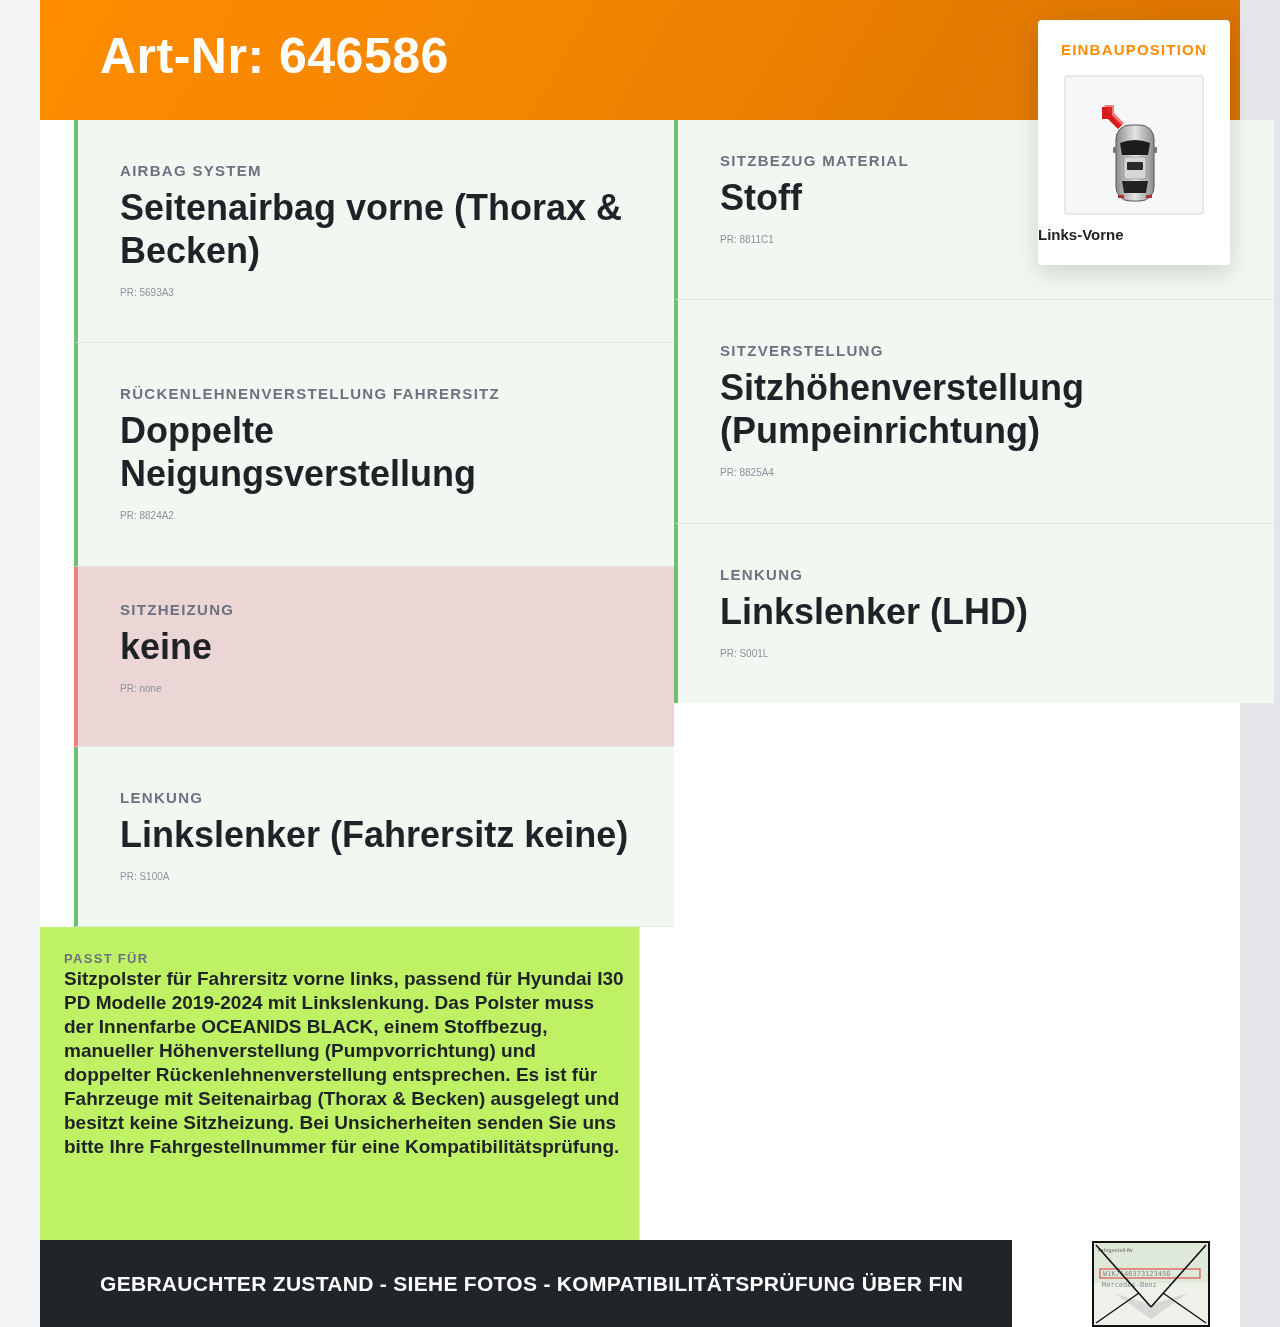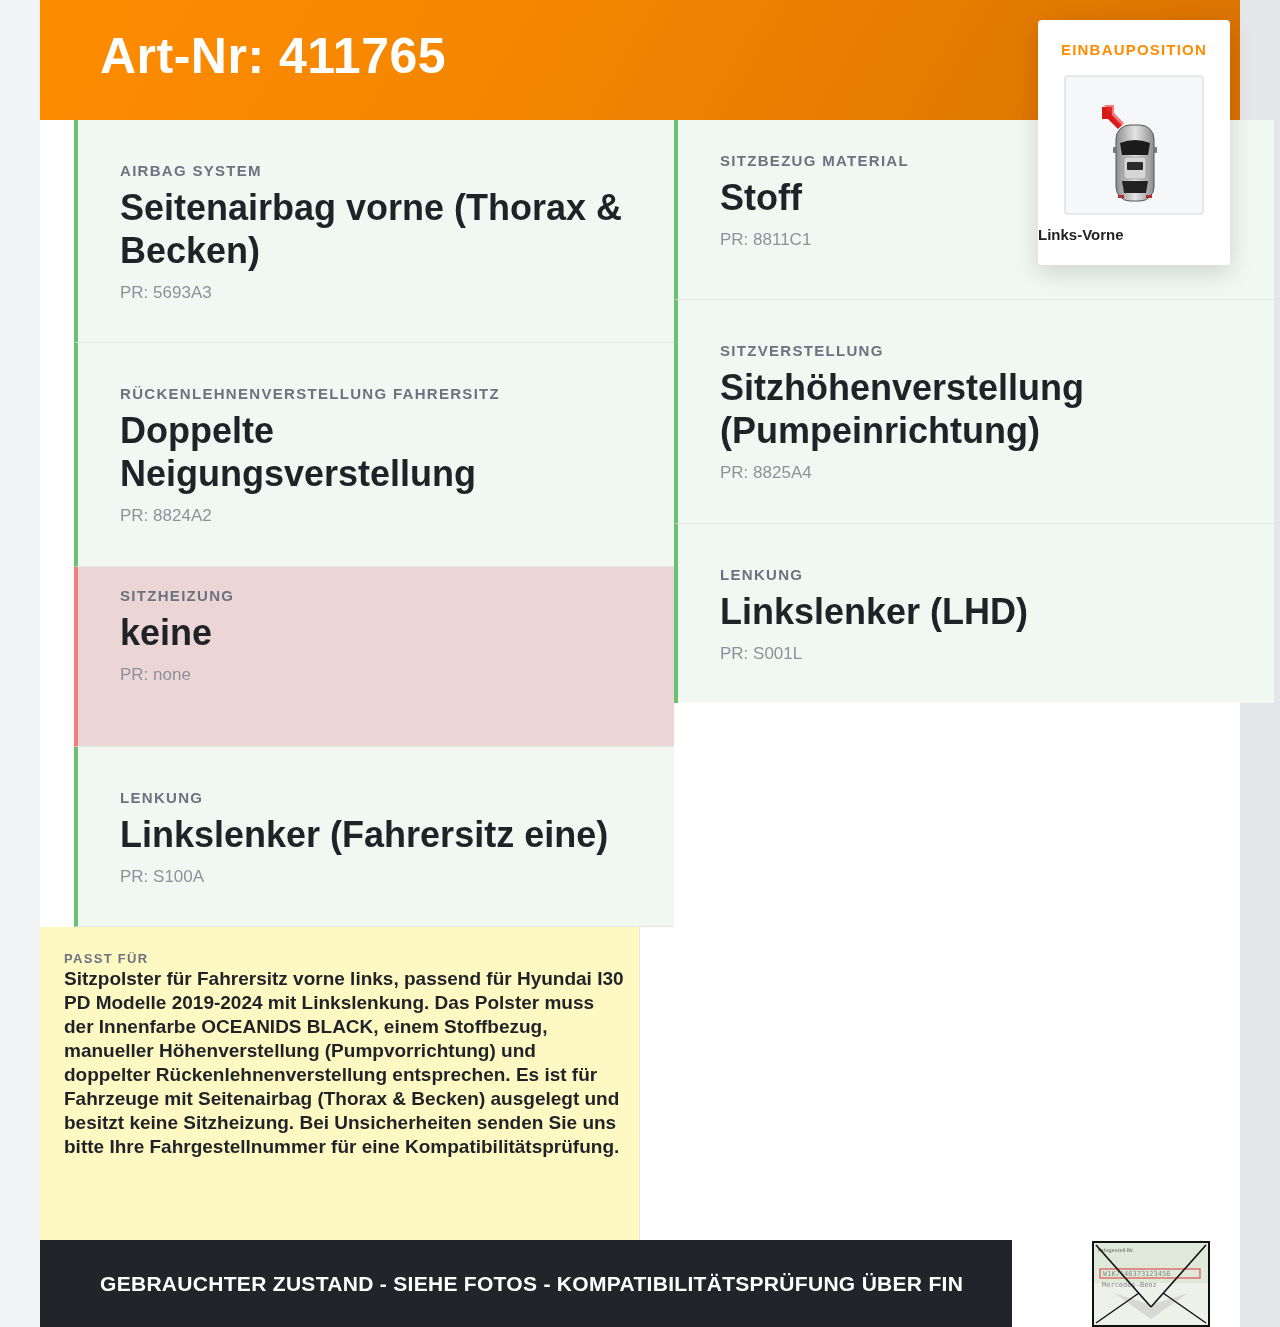--- a/index.html
+++ b/index.html
@@ -53,25 +53,25 @@
   .cell.neg { background: #ecd5d5; border-left-color: #f08080; }
   .cell .label {
     font-size: 15px; font-weight: 700; color: #6b7280; letter-spacing: 1.3px;
     text-transform: uppercase; line-height: 18px;
   }
   .cell .value {
     font-size: 36px; font-weight: 700; color: #1f2328; line-height: 43px;
     margin-top: 6px; width: 520px;
   }
   .cell .pr {
-    font-size: 17px; color: #8a929c; line-height: 18px; margin-top: 12px;
+    font-size: 10px; color: #8a929c; line-height: 18px; margin-top: 12px;
   }
   .fits {
     position: absolute; left: 0; top: 927px; width: 600px; height: 397px;
-    background: #fef9c3; border-right: 1px solid #e8e8e8;
+    background: #bef264; border-right: 1px solid #e8e8e8;
     padding: 24px 24px 0 24px;
   }
   .fits .fits-label {
     font-size: 13px; font-weight: 700; color: #6b7280; letter-spacing: 1.3px;
     line-height: 16px;
   }
   .fits .fits-text {
     margin-top: 0; font-size: 19px; font-weight: 700; color: #1f2328;
     line-height: 24px; width: 560px;
   }
@@ -88,21 +88,21 @@
     position: absolute; left: 1052px; top: 1px; width: 118px; height: 86px;
     background: #eef0ea; border: 2px solid #111;
   }
 </style>
 </head>
 <body>
 
 <div class="page">
 
   <div class="header">
-    <div class="header-title">Art-Nr: 411765</div>
+    <div class="header-title">Art-Nr: 646586</div>
   </div>
 
   <div class="position-card">
     <div class="pc-title">EINBAUPOSITION</div>
     <div class="pc-image">
       <svg width="136" height="136" viewBox="0 0 136 136">
 
         <g>
           <polygon points="36,30 46,30 46,38 56,48 52,52 42,42 36,42" fill="#d61a1a" transform="translate(0,0)"></polygon>
           <polygon points="38,28 48,28 48,36 58,46 54,50" fill="#ee2a2a" opacity="0.6"></polygon>
@@ -133,28 +133,28 @@
     <div class="cell" style="height:223px; padding-top:42px;">
       <div class="label">AIRBAG SYSTEM</div>
       <div class="value">Seitenairbag vorne (Thorax &amp; Becken)</div>
       <div class="pr">PR: 5693A3</div>
     </div>
     <div class="cell" style="height:224px; padding-top:42px;">
       <div class="label">RÜCKENLEHNENVERSTELLUNG FAHRERSITZ</div>
       <div class="value">Doppelte Neigungsverstellung</div>
       <div class="pr">PR: 8824A2</div>
     </div>
-    <div class="cell neg" style="height:180px; padding-top:20px;">
+    <div class="cell neg" style="height:180px; padding-top:34px;">
       <div class="label">SITZHEIZUNG</div>
       <div class="value">keine</div>
       <div class="pr">PR: none</div>
     </div>
     <div class="cell" style="height:180px; padding-top:42px;">
       <div class="label">LENKUNG</div>
-      <div class="value">Linkslenker (Fahrersitz eine)</div>
+      <div class="value">Linkslenker (Fahrersitz keine)</div>
       <div class="pr">PR: S100A</div>
     </div>
   </div>
 
   <div class="col col-right">
     <div class="cell" style="height:180px; padding-top:32px;">
       <div class="label">SITZBEZUG MATERIAL</div>
       <div class="value">Stoff</div>
       <div class="pr">PR: 8811C1</div>
     </div>

